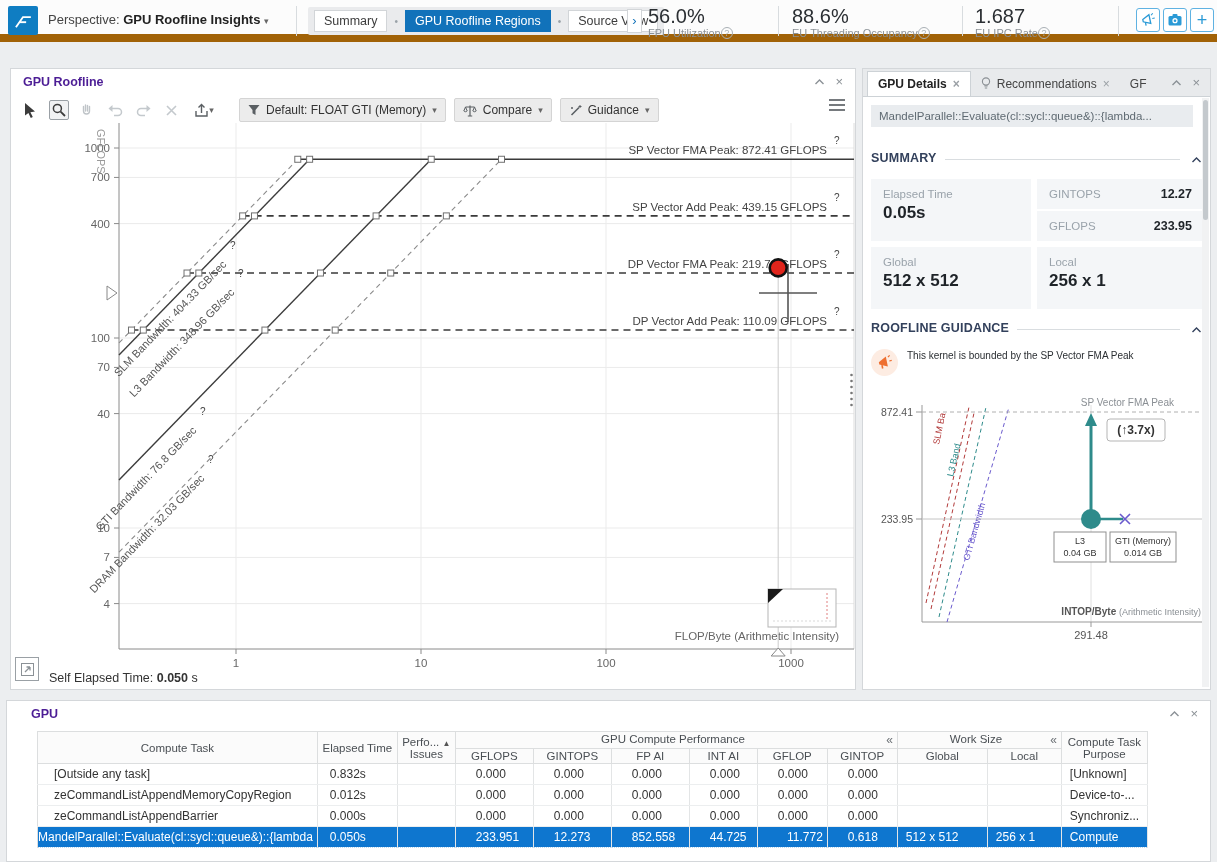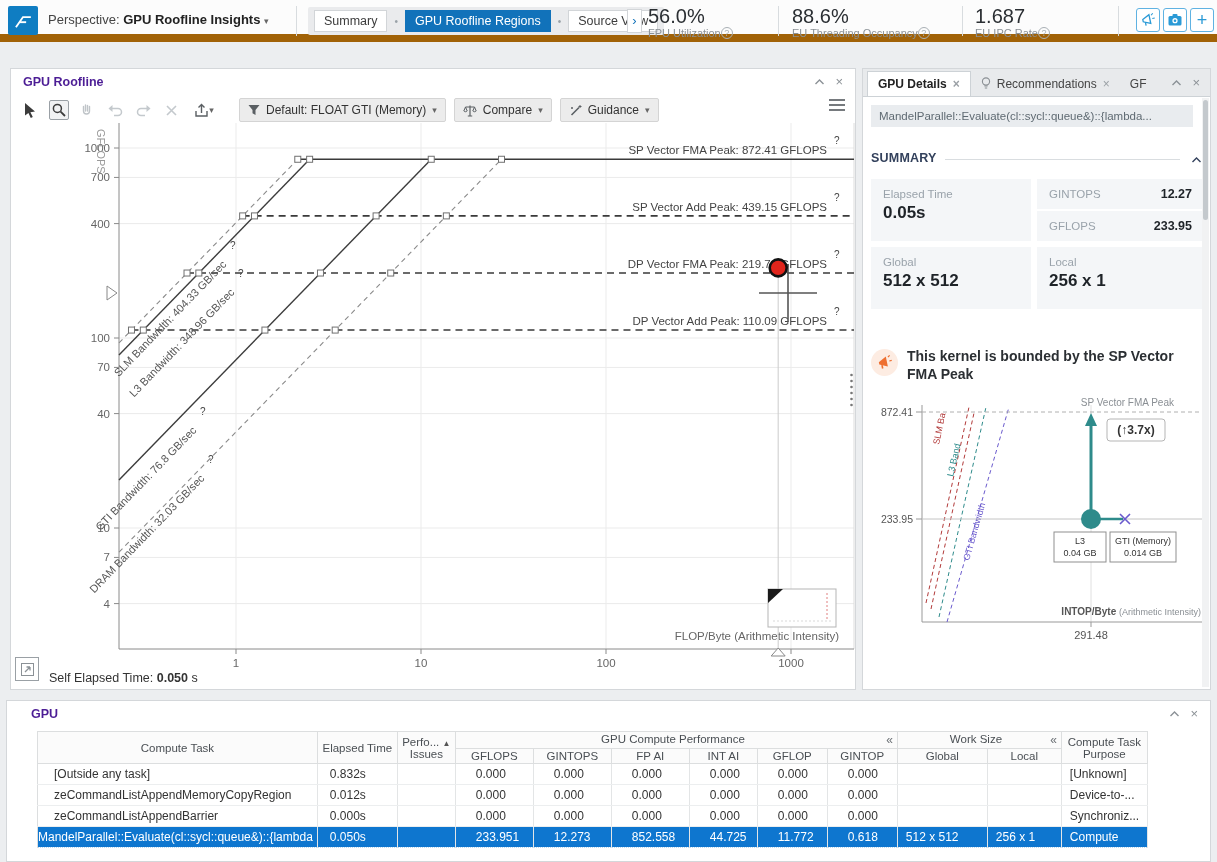--- a/index.html
+++ b/index.html
@@ -59,21 +59,21 @@
   .sechead .st { font-weight:bold; font-size:12.5px; color:#33415c; letter-spacing:.2px; background:#fff; padding-right:8px;
     position:relative; z-index:1; }
   .sechead .rule { position:absolute; left:0; right:22px; top:8px; height:1px; background:#d9dde0; }
   .sechead .chev { position:absolute; right:0; top:2px; cursor:pointer; }
   .card { position:absolute; background:#f4f6f8; padding:9px 12px; }
   .card .clab { color:#9aa3ab; font-size:11.5px; }
   .card .cval { color:#1e2328; font-size:17px; font-weight:bold; margin-top:3px; }
   .kvrow { position:absolute; background:#f4f6f8; display:flex; align-items:center; justify-content:space-between; padding:0 12px; }
   .kvrow .klab { color:#9aa3ab; font-size:11.5px; }
   .kvrow .kval { color:#1e2328; font-size:12.5px; font-weight:bold; }
-  #guidmsg { position:absolute; left:44px; top:278px; width:290px; font-size:14px; font-weight:bold; color:#2b2f33; line-height:18px; }
+  #guidmsg { position:absolute; left:44px; top:278px; width:290px; font-size:10px; font-weight:normal; color:#2b2f33; line-height:18px; }
   #megaph { position:absolute; left:8px; top:280px; width:27px; height:27px; border-radius:50%; background:#fdece2;
     display:flex; align-items:center; justify-content:center; }
   #dscroll { position:absolute; right:1px; top:29px; width:7px; bottom:2px; background:#f1f2f3; }
   #dscroll .thumb { position:absolute; left:1px; top:2px; width:5px; height:120px; background:#c4c9cd; border-radius:3px; cursor:pointer; }
   
   #gputable { position:absolute; left:30px; top:30px; border-collapse:collapse; table-layout:fixed; background:#fff; }
   #gputable th { background:#fbfbfb; font-weight:normal; color:#4a4f54; font-size:11.5px; border:1px solid #dcdedf;
     padding:1px 4px; text-align:center; cursor:pointer; }
   #gputable td { border-right:1px solid #e3e5e6; border-bottom:1px solid #eceeef; font-size:12px; color:#333;
     height:21px; padding:0 4px; white-space:nowrap; overflow:hidden; cursor:default; }
@@ -401,20 +401,28 @@
   </div>
   <div class="card" style="left:8px; top:178px; width:160px; height:62px;">
     <div class="clab">Global</div>
     <div class="cval">512 x 512</div>
   </div>
   <div class="card" style="left:174px; top:178px; width:167px; height:62px;">
     <div class="clab">Local</div>
     <div class="cval">256 x 1</div>
   </div>
 
+  <div class="sechead" style="top:252px">
+    <span class="st">ROOFLINE GUIDANCE</span>
+    <span class="rule"></span>
+    <span class="chev">
+      <svg width="11" height="8" viewBox="0 0 11 8">
+          <polyline points="1.5,6 5.5,2 9.5,6" fill="none" stroke="#33415c" stroke-width="1.4"></polyline>
+        </svg></span>
+  </div>
   <div id="megaph">
     <svg width="17" height="17" viewBox="0 0 17 17">
       <g transform="rotate(-12 8.5 8.5)">
         <polygon points="3,7 11,3 11,13 3,9.5" fill="#ee6f30"></polygon>
         <line x1="5.5" y1="10.5" x2="5.5" y2="14" stroke="#ee6f30" stroke-width="1.6"></line>
         <line x1="13" y1="4" x2="15" y2="2.5" stroke="#ee6f30" stroke-width="1.2"></line>
         <line x1="13.5" y1="8" x2="16" y2="8" stroke="#ee6f30" stroke-width="1.2"></line>
       </g>
     </svg>
   </div>
@@ -563,21 +571,21 @@
           <td style="padding-left: 8px;">Synchroniz...</td>
         </tr>
         <tr class="sel">
           <td class="first" style="padding-left: 0;">MandelParallel::Evaluate(cl::sycl::queue&amp;)::{lambda</td>
           <td style="padding-left: 12px;">0.050s</td>
           <td style="padding-left: 6px;"></td>
           <td style="padding-left: 20px;">233.951</td>
           <td style="padding-left: 20px;">12.273</td>
           <td style="padding-left: 20px;">852.558</td>
           <td style="padding-left: 20px;">44.725</td>
-          <td style="padding-left: 20px;">11.772</td>
+          <td style="padding-left: 20px; text-align: right;">11.772</td>
           <td style="padding-left: 20px;">0.618</td>
           <td style="padding-left: 8px;">512 x 512</td>
           <td style="padding-left: 8px;">256 x 1</td>
           <td style="padding-left: 8px;">Compute</td>
         </tr>
       </tbody>
   </table>
 </div>
 
 </body></html>

